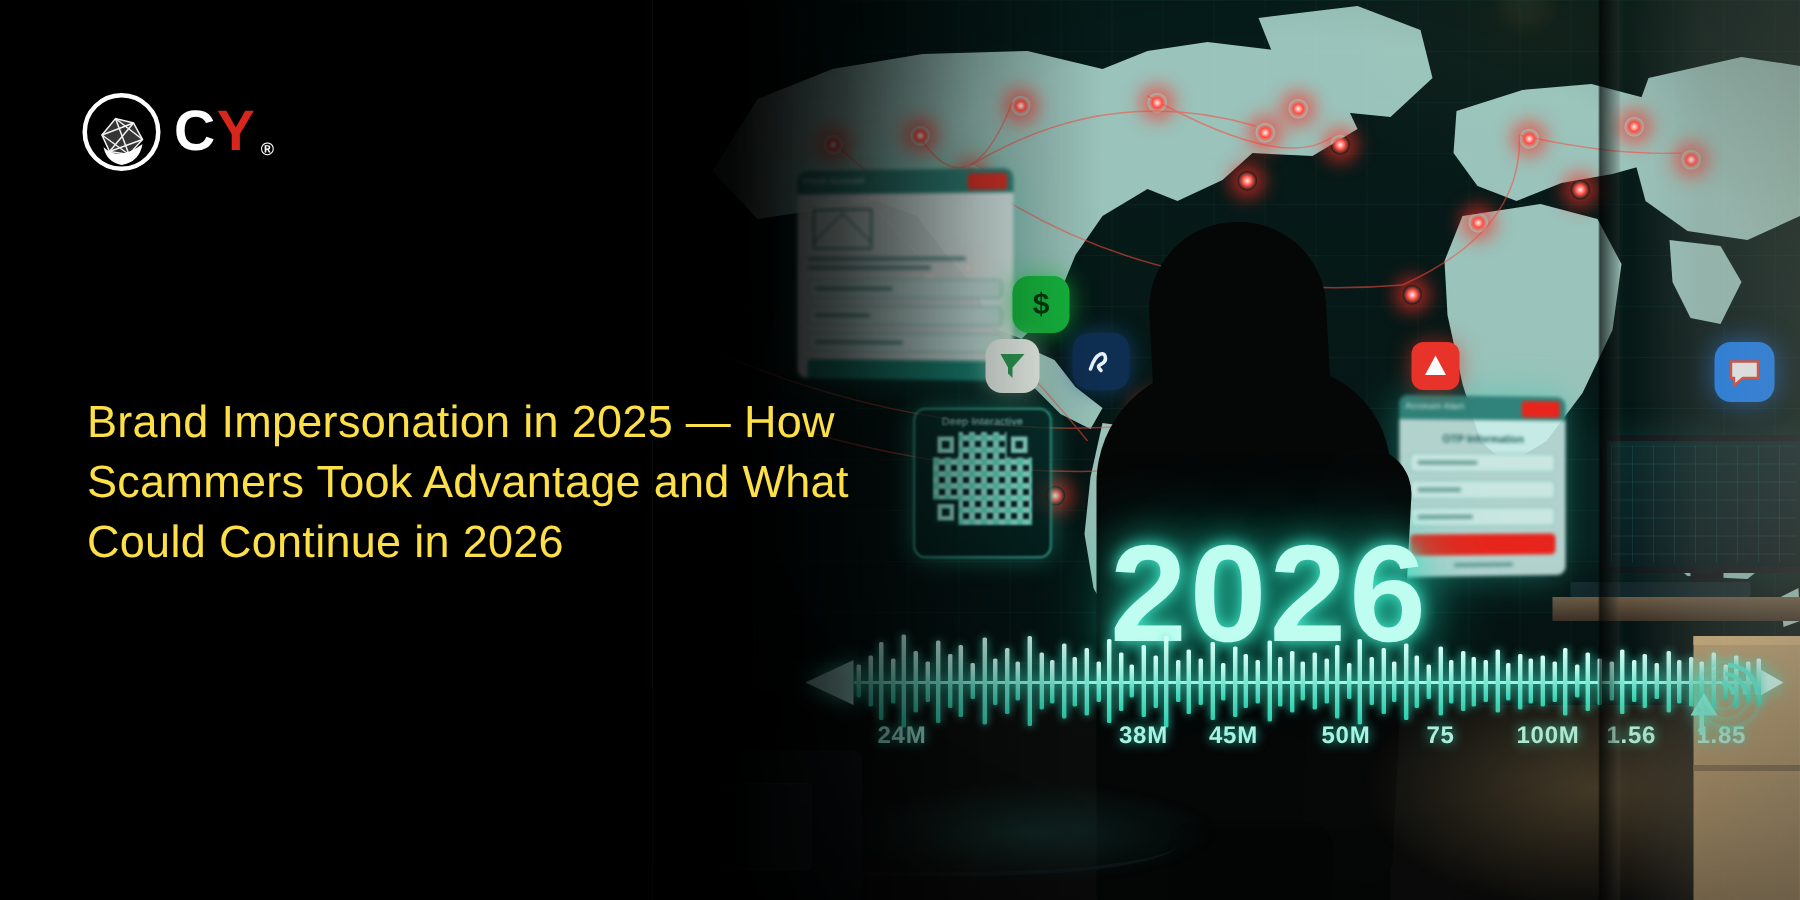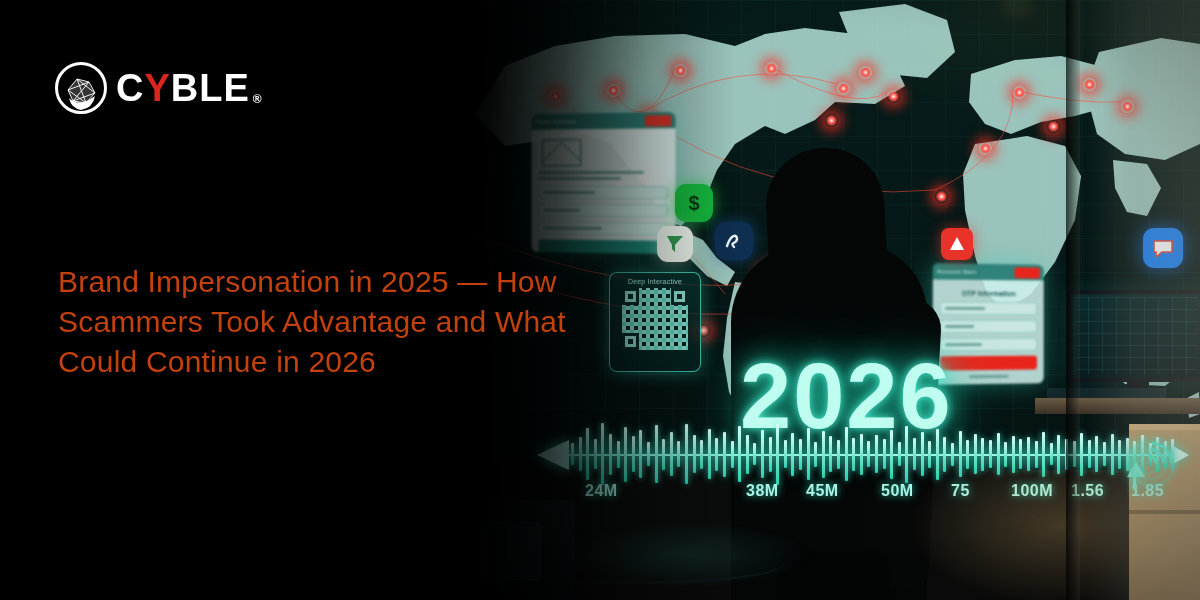--- a/index.html
+++ b/index.html
@@ -193,21 +193,21 @@
 
   
   .logo { position:absolute; left:55px; top:62px; display:flex; align-items:center; gap:9px; }
   .logo-mark { width:52px; height:52px; border-radius:50%; border:3px solid #fff; position:relative; }
   .logo-svg { position:absolute; left:-3px; top:-3px; }
   .logo-text { font-size:38px; font-weight:700; color:#fff; letter-spacing:1px;
     font-family:"Liberation Sans", sans-serif; display:flex; align-items:baseline; }
   .logo-y { color:#d9261c; }
   .logo-r { font-size:12px; color:#fff; margin-left:3px; align-self:flex-end; margin-bottom:4px; }
 
-  .headline { position:absolute; left:58px; top:262px; width:530px; color:#c2410c;
+  .headline { position:absolute; left:58px; top:262px; width:530px; color:#fde047;
     font-size:30px; line-height:1.33; font-weight:400; letter-spacing:.2px; }
 </style>
 </head>
 <body>
 
 <div class="banner">
 
   <div class="scene">
 
     <div class="room-bg"></div>
@@ -502,20 +502,19 @@
         <g stroke="#ffffff" stroke-width="1" fill="none" opacity=".95">
           <path d="M13 28 L22 17 L34 20 L40 31 L31 41 L18 39 Z" fill="#ffffff" fill-opacity=".22"></path>
           <path d="M13 28 L34 20 M22 17 L40 31 M18 39 L34 20 M13 28 L31 41 M22 17 L31 41 M18 39 L40 31"></path>
         </g>
         <path d="M14 36 Q24 46 40 34 Q38 46 26 48 Q16 46 14 36 Z" fill="#ffffff"></path>
       </svg>
     </div>
     <div class="logo-text">
       <span>C</span>
         <span class="logo-y">Y</span>
-        <span>BLE</span>
         <span class="logo-r">®</span>
     </div>
   </div>
 
   <h1 class="headline">Brand Impersonation in 2025 — How Scammers Took Advantage and What Could Continue in 2026</h1>
 
 </div>
 
 </body></html>

